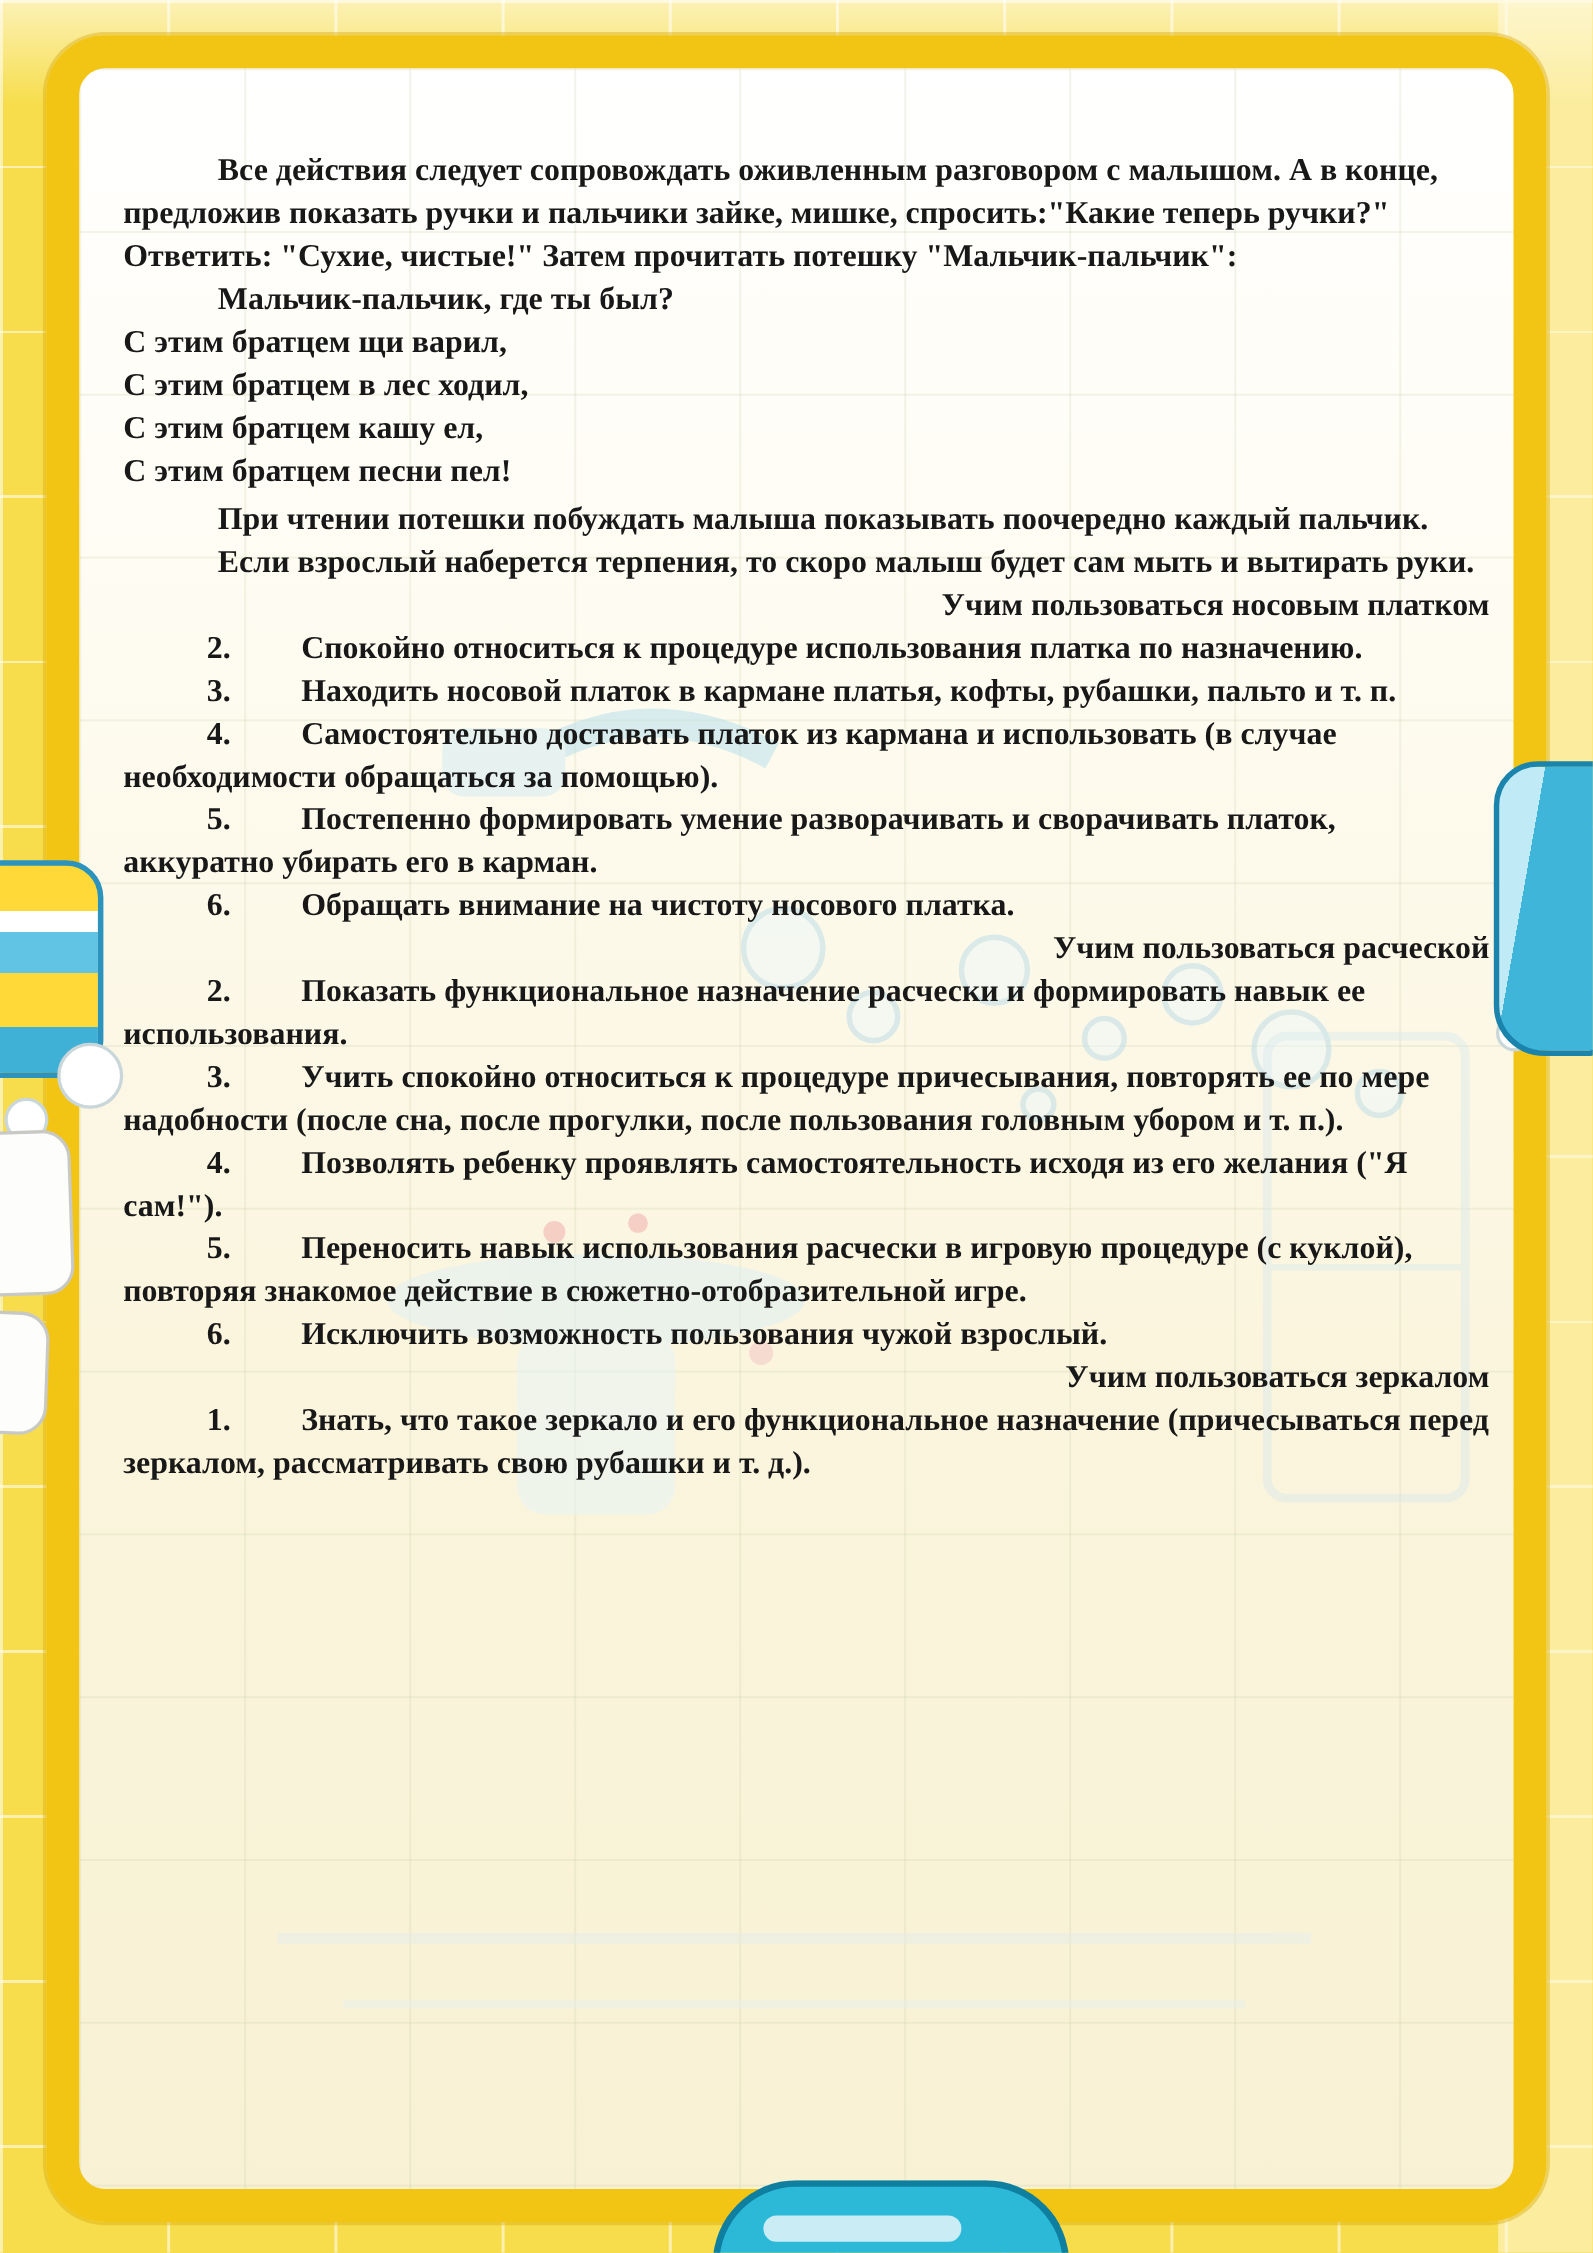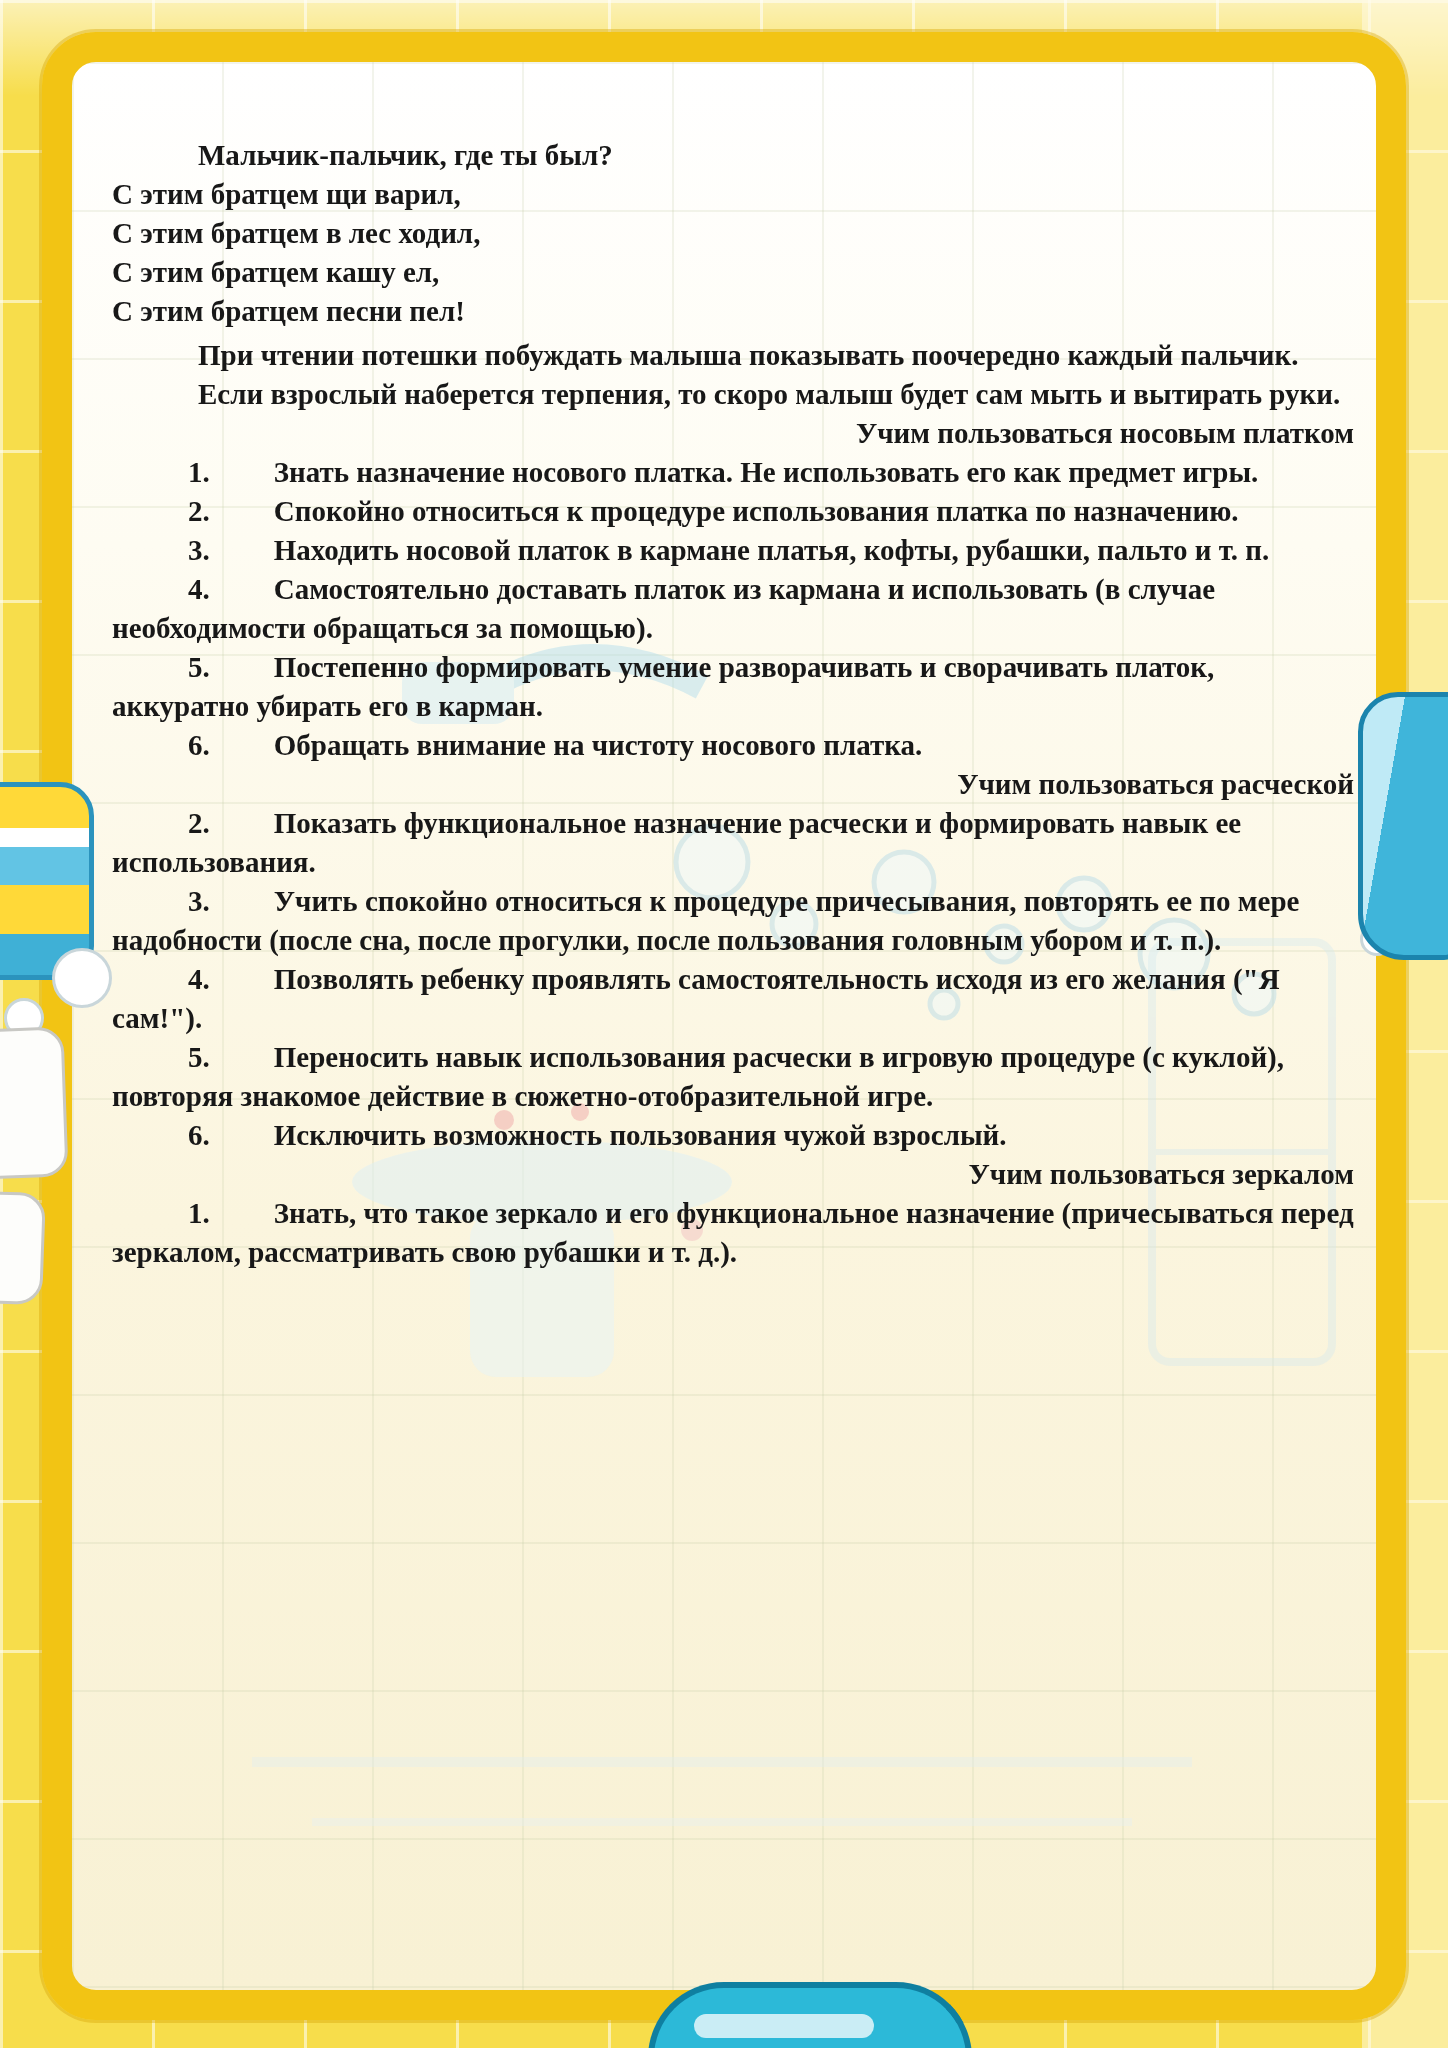--- a/index.html
+++ b/index.html
@@ -129,35 +129,35 @@
       </g>
 
       <g opacity="0.4">
         <path d="M 180 1700 H 1120" stroke="#e0edf0" stroke-width="10" fill="none"></path>
         <path d="M 240 1760 H 1060" stroke="#e7f1f3" stroke-width="8" fill="none"></path>
       </g>
     </svg>
 
     <div class="content">
 
+      <p class="para">Все действия следует сопровождать оживленным разговором с малышом. А в конце, предложив показать ручки и пальчики зайке, мишке, спросить:"Какие теперь ручки?" Ответить: "Сухие, чистые!" Затем прочитать потешку "Мальчик-пальчик":</p>
 
       <div class="poem">
         <p class="poem-line poem-first">Мальчик-пальчик, где ты был?</p>
         <p class="poem-line">С этим братцем щи варил,</p>
         <p class="poem-line">С этим братцем в лес ходил,</p>
         <p class="poem-line">С этим братцем кашу ел,</p>
         <p class="poem-line">С этим братцем песни пел!</p>
       </div>
 
       <p class="para">При чтении потешки побуждать малыша показывать поочередно каждый пальчик.</p>
       <p class="para">Если взрослый наберется терпения, то скоро малыш будет сам мыть и вытирать руки.</p>
 
       <div class="section">
         <p class="heading">Учим пользоваться носовым платком</p>
-        <p class="item"><span>1.</span><span class="tab"></span><span>Знать назначение носового платка. Не использовать его как предмет игры.</span></p>
         <p class="item"><span>2.</span><span class="tab"></span><span>Спокойно относиться к процедуре использования платка по назначению.</span></p>
         <p class="item"><span>3.</span><span class="tab"></span><span>Находить носовой платок в кармане платья, кофты, рубашки, пальто и т. п.</span></p>
         <p class="item"><span>4.</span><span class="tab"></span><span>Самостоятельно доставать платок из кармана и использовать (в случае необходимости обращаться за помощью).</span></p>
         <p class="item"><span>5.</span><span class="tab"></span><span>Постепенно формировать умение разворачивать и сворачивать платок, аккуратно убирать его в карман.</span></p>
         <p class="item"><span>6.</span><span class="tab"></span><span>Обращать внимание на чистоту носового платка.</span></p>
       </div>
 
       <div class="section">
         <p class="heading">Учим пользоваться расческой</p>
         <p class="item"><span>2.</span><span class="tab"></span><span>Показать функциональное назначение расчески и формировать навык ее использования.</span></p>

